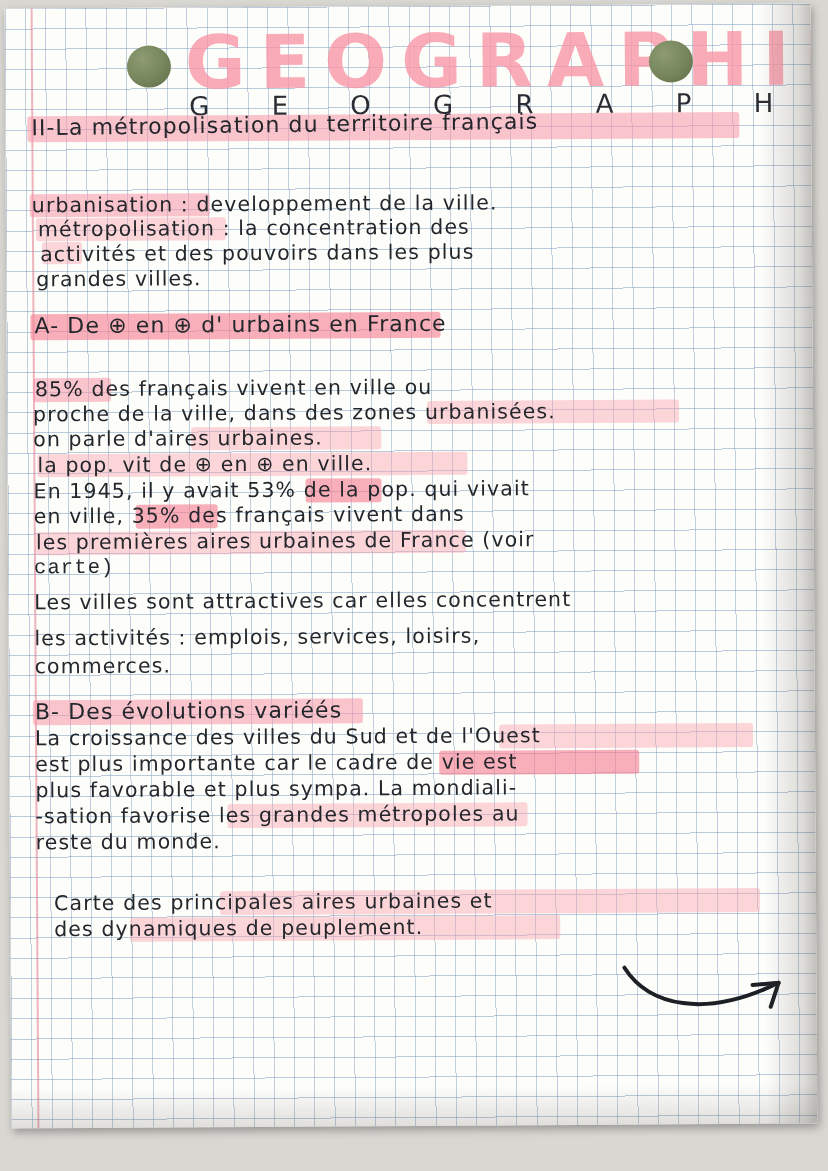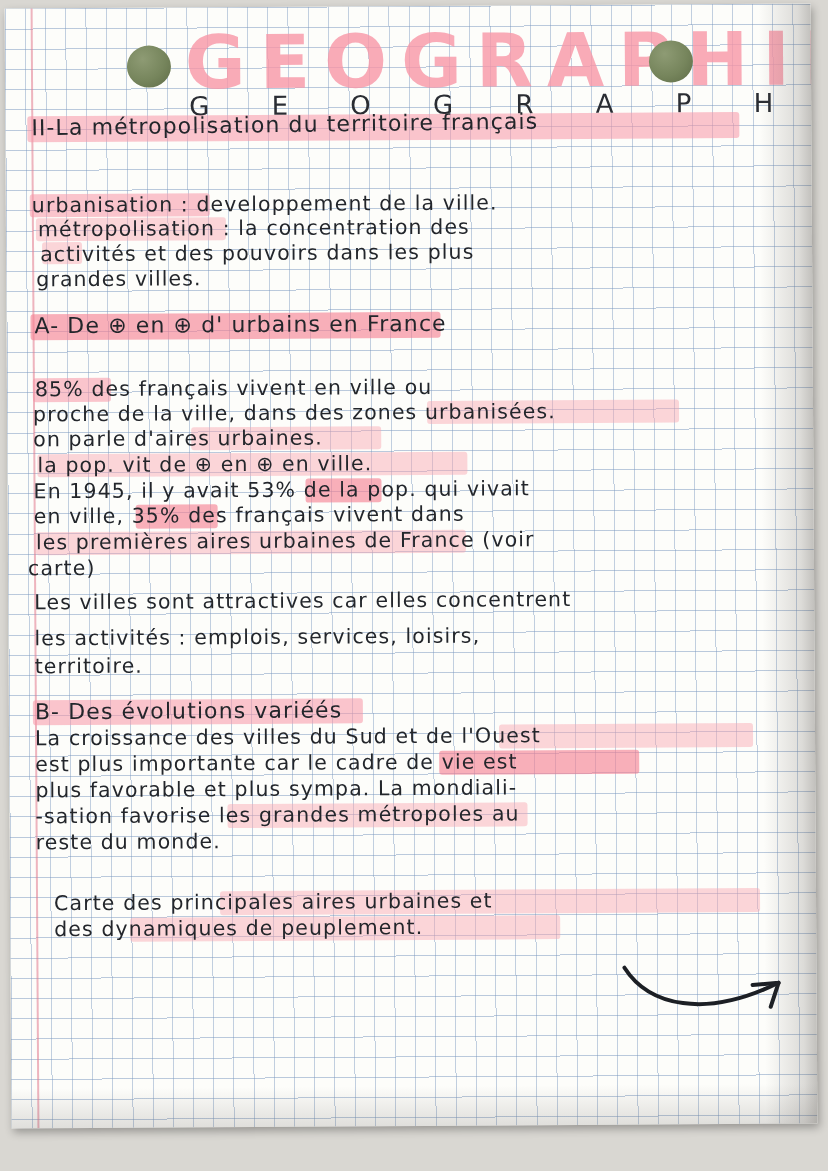--- a/index.html
+++ b/index.html
@@ -167,24 +167,24 @@
     <div class="hl strong" style="left:128px; top:497px; width:82px; height:24px;"></div>
     <div class="hl soft" style="left:28px; top:524px; width:430px; height:23px;"></div>
 
     <div class="hand line" style="left:28px; top:371px;">85% des français vivent en ville ou</div>
     <div class="hand line" style="left:26px; top:396px;">proche de la ville, dans des zones urbanisées.</div>
     <div class="hand line" style="left:26px; top:421px;">on parle d'aires urbaines.</div>
     <div class="hand line" style="left:30px; top:447px;">la pop. vit de ⊕ en ⊕ en ville.</div>
     <div class="hand line" style="left:26px; top:473px;">En 1945, il y avait 53% de la pop. qui vivait</div>
     <div class="hand line" style="left:26px; top:498px;">en ville, 35% des français vivent dans</div>
     <div class="hand line" style="left:28px; top:524px;">les premières aires urbaines de France (voir</div>
-    <div class="hand line" style="left:20px; top:550px;">carte)</div>
+    <div class="hand line" style="left:26px; top:550px;font-family:Liberation Mono, monospace;">carte)</div>
     <div class="hand line" style="left:26px; top:584px;">Les villes sont attractives car elles concentrent</div>
     <div class="hand line" style="left:26px; top:620px;">les activités : emplois, services, loisirs,</div>
-    <div class="hand line" style="left:26px; top:648px;">territoire.</div>
+    <div class="hand line" style="left:26px; top:648px;">commerces.</div>
 
     <div class="hl" style="left:24px; top:692px; width:330px; height:25px;"></div>
     <div class="hand line hbig" style="left:26px; top:694px;">B- Des évolutions variéés</div>
 
     <div class="hl soft" style="left:490px; top:719px; width:254px; height:24px;"></div>
     <div class="hl strong" style="left:430px; top:745px; width:200px; height:24px;"></div>
     <div class="hl soft" style="left:218px; top:797px; width:300px; height:24px;"></div>
 
     <div class="hand line" style="left:26px; top:720px;">La croissance des villes du Sud et de l'Ouest</div>
     <div class="hand line" style="left:26px; top:746px;">est plus importante car le cadre de vie est</div>

